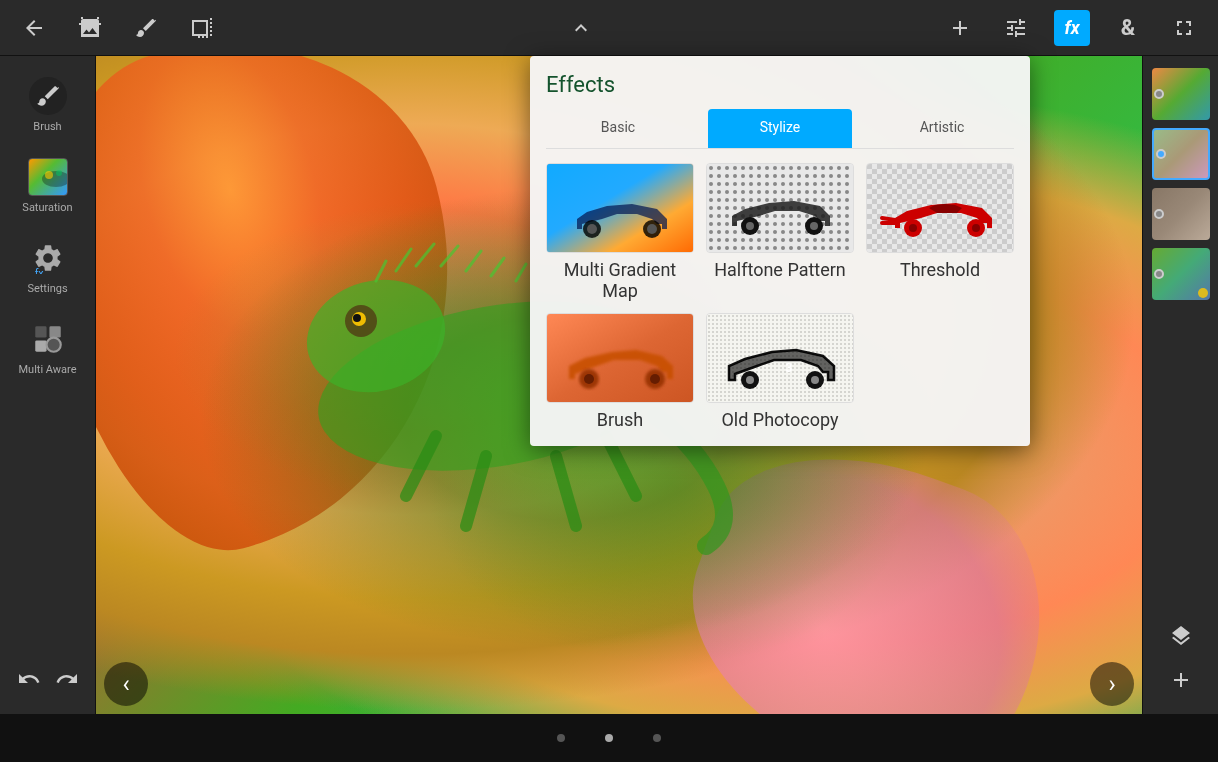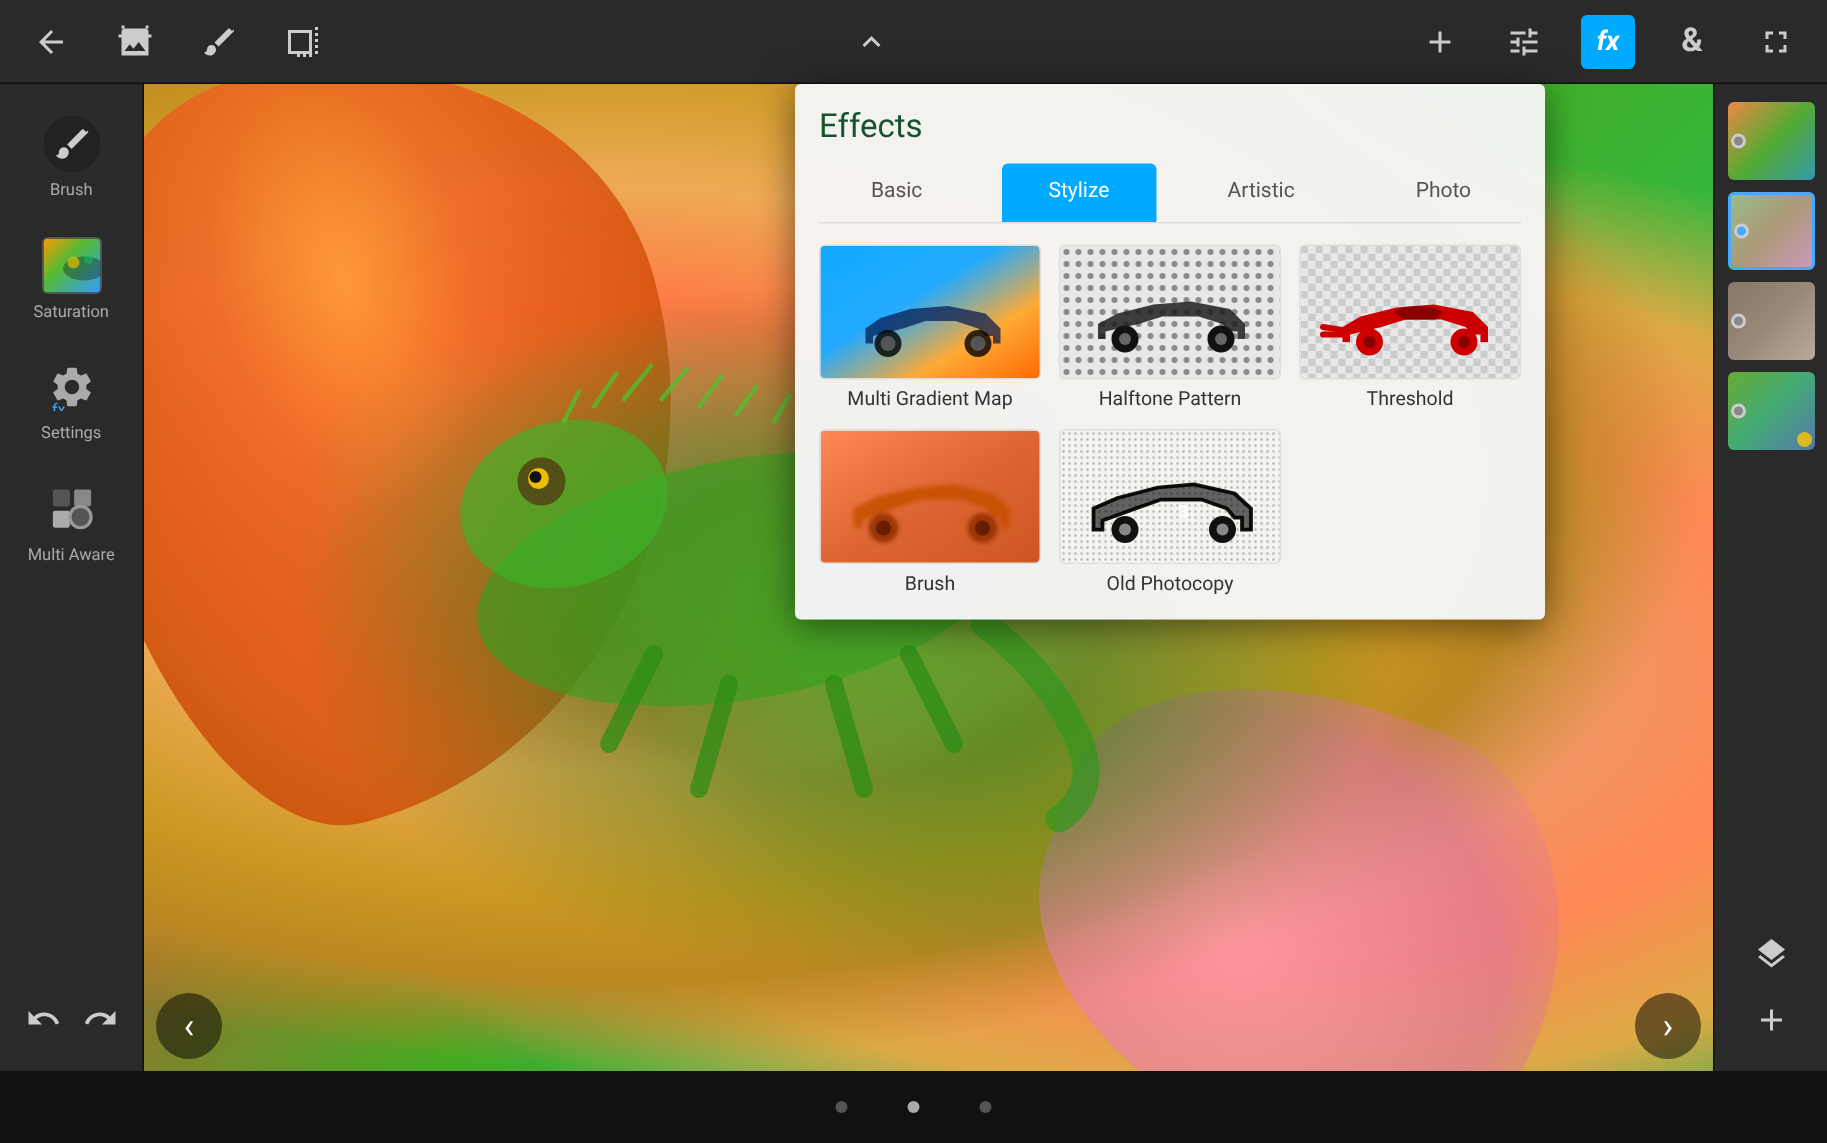--- a/index.html
+++ b/index.html
@@ -289,21 +289,21 @@
     }
     .effect-thumb {
       width: 148px;
       height: 90px;
       border-radius: 4px;
       overflow: hidden;
       margin-bottom: 6px;
       border: 1px solid #ddd;
     }
     .effect-label {
-      font-size: 13px;
+      font-size: 18px;
       color: #333;
       text-align: center;
     }
 
     
     .thumb-mgm {
       background: linear-gradient(135deg, #29d 0%, #29f 20%, #2af 40%, #e95 60%, #fa3 80%, #f60 100%);
     }
 
     
@@ -506,21 +506,20 @@
   </div>
 </div>
 
 <div id="effects-panel">
   <h2 class="effects-title">Effects</h2>
 
   <div class="effects-tabs">
     <div class="effects-tab">Basic</div>
     <div class="effects-tab active">Stylize</div>
     <div class="effects-tab">Artistic</div>
-    <div class="effects-tab">Photo</div>
   </div>
 
   <div class="effects-grid">
 
     <div class="effect-item">
       <div class="effect-thumb thumb-mgm">
         <svg width="148" height="90" viewBox="0 0 148 90" style="display:block;">
 
           <defs>
             <linearGradient id="mg1" x1="0%" y1="0%" x2="100%" y2="100%">

